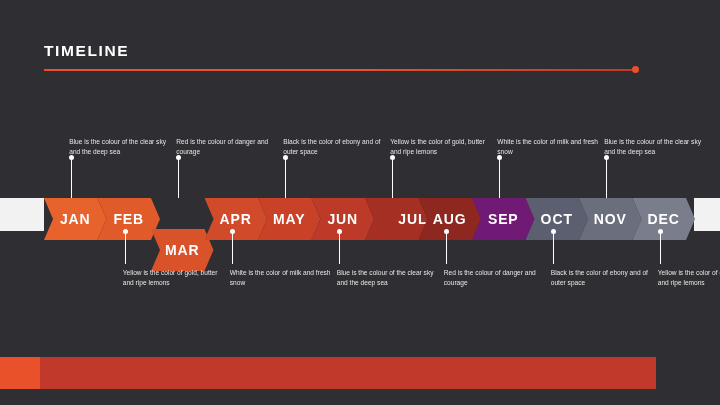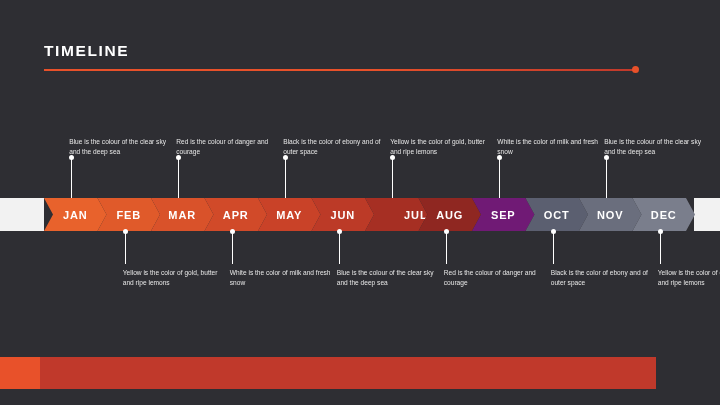--- a/index.html
+++ b/index.html
@@ -66,25 +66,25 @@
   }
   .band-cap-right {
     position: absolute;
     right: 0; top: 0;
     width: 26px; height: 33px;
     background: #f2f2f2;
   }
   .chev {
     position: absolute;
     top: 0;
-    height: 33px;
+    height: 42px;
     display: flex;
     align-items: center;
     justify-content: center;
-    font-size: 11px;
+    font-size: 14px;
     font-weight: bold;
     letter-spacing: 0.9px;
     color: #ffffff;
     clip-path: polygon(0 0, calc(100% - 9px) 0, 100% 50%, calc(100% - 9px) 100%, 0 100%, 9px 50%);
   }
 
   
   .conn {
     position: absolute;
     width: 1px;
@@ -152,21 +152,21 @@
   <div class="band">
     <div class="band-cap-left"></div>
     <div class="band-cap-right"></div>
     <div id="chev-host">
         <div class="chev" style="left: 44px; width: 62.5px; background: rgb(232, 98, 44);">
           <span>JAN</span>
         </div>
         <div class="chev" style="left: 97.5px; width: 62.5px; background: rgb(224, 90, 42);">
           <span>FEB</span>
         </div>
-        <div class="chev" style="left: 151px; width: 62.5px; background: rgb(217, 82, 42);">
+        <div class="chev" style="left: 151px; width: 62.5px; background: rgb(217, 82, 42); margin-top: 31px;">
           <span>MAR</span>
         </div>
         <div class="chev" style="left: 204.5px; width: 62.5px; background: rgb(209, 74, 41);">
           <span>APR</span>
         </div>
         <div class="chev" style="left: 258px; width: 62.5px; background: rgb(201, 66, 40);">
           <span>MAY</span>
         </div>
         <div class="chev" style="left: 311.5px; width: 62.5px; background: rgb(188, 58, 39);">
           <span>JUN</span>

